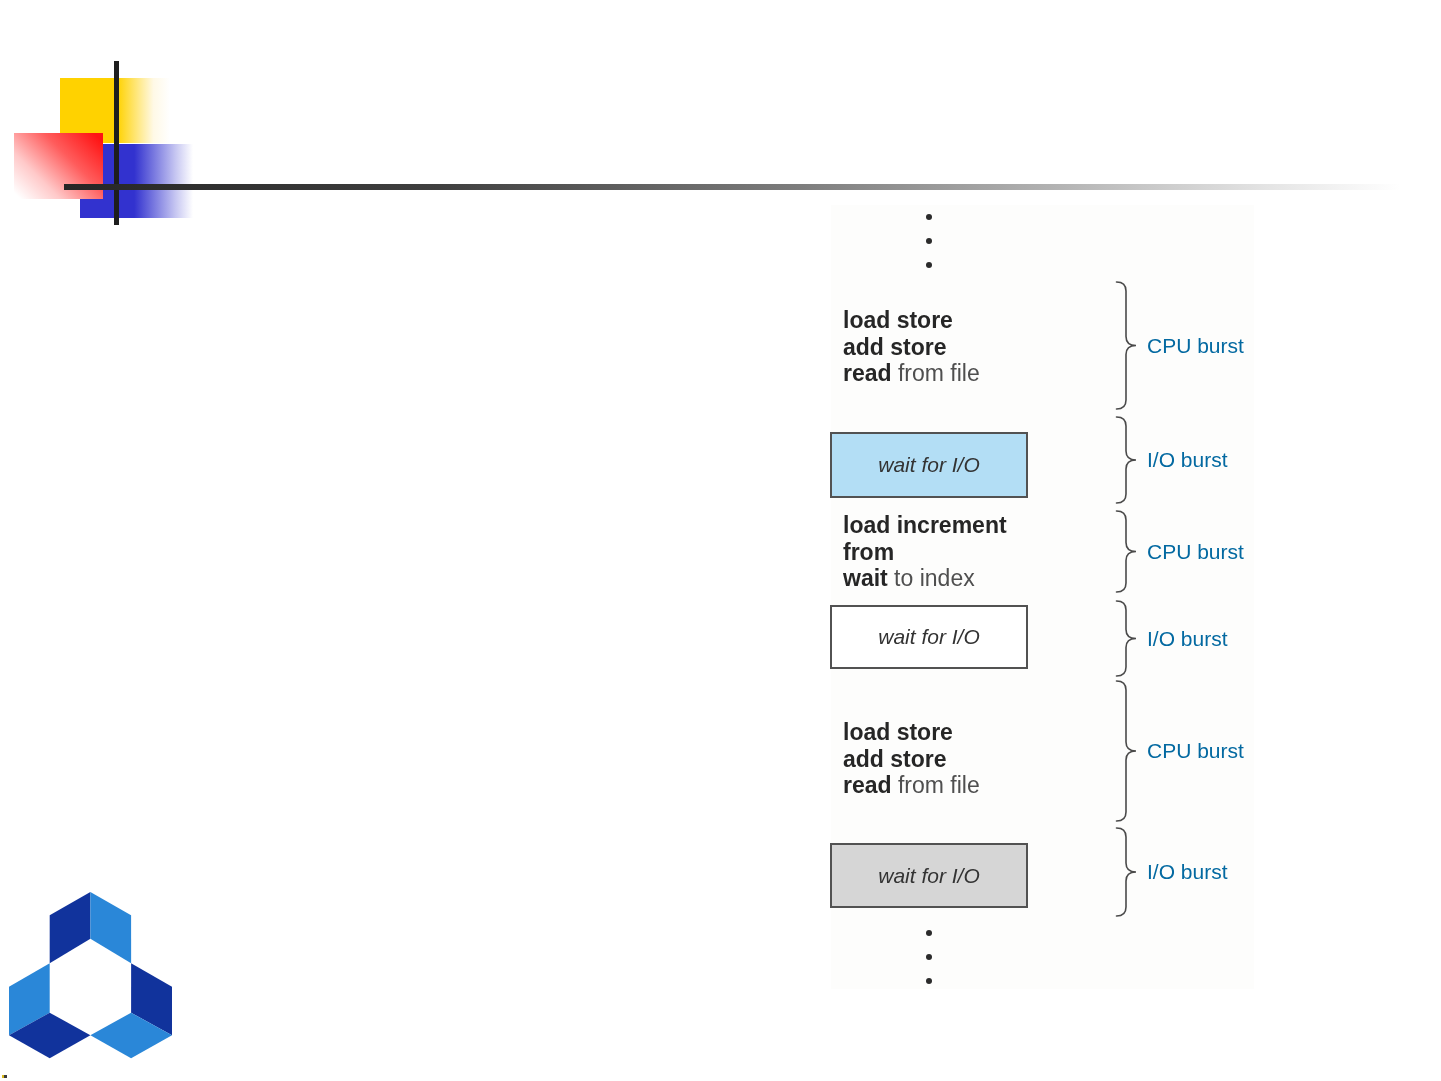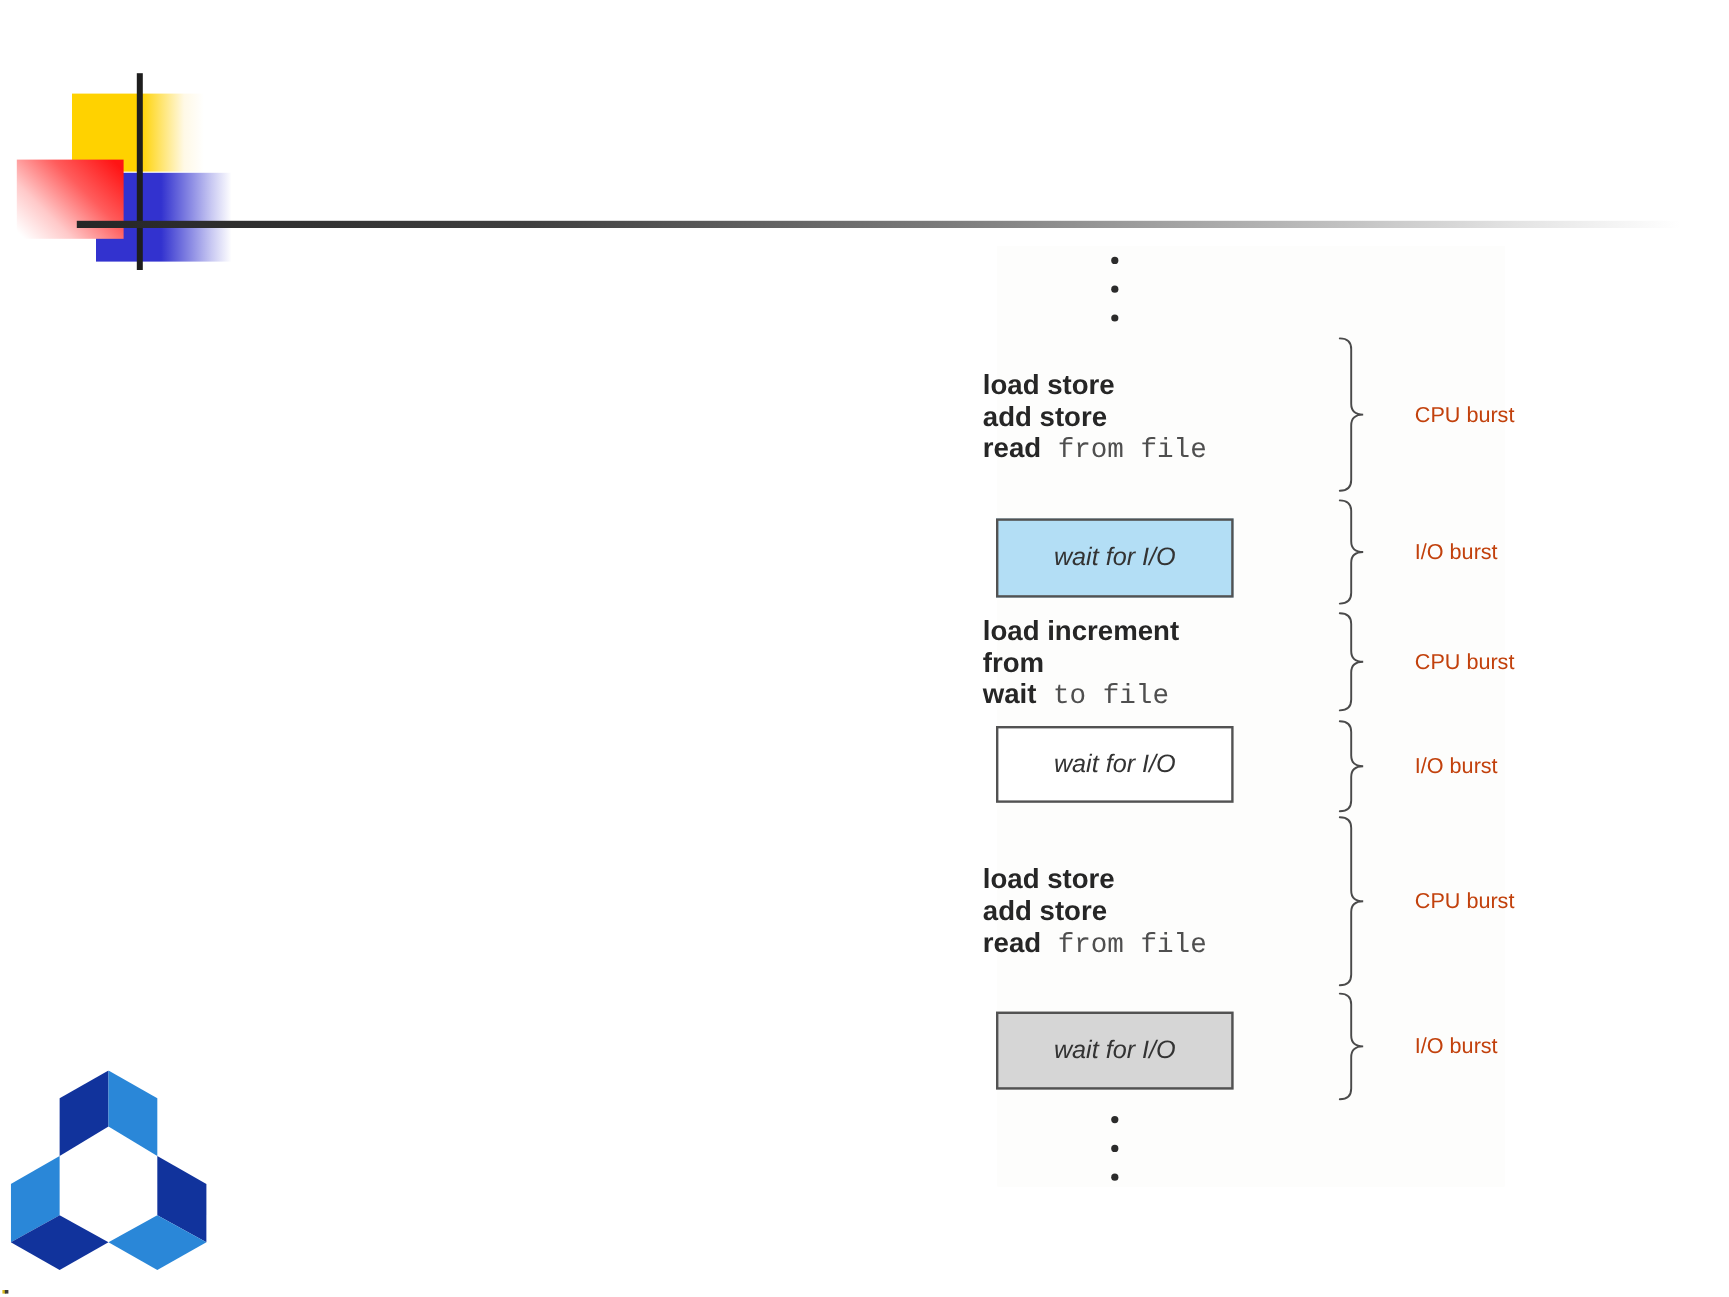--- a/index.html
+++ b/index.html
@@ -19,33 +19,33 @@
   .deco-hline{left:64px;top:184px;width:1336px;height:6px;
     background:linear-gradient(to right,#262626 0%,#3f3f3f 28%,#7d7d7d 55%,#b5b5b5 75%,#e4e4e4 90%,#ffffff 100%);}
   
   .figure-bg{position:absolute;left:831px;top:205px;width:423px;height:784px;background:#fdfdfc;}
   
   .dots{position:absolute;left:925px;width:7px;}
   .dots .dot{width:6px;height:6px;border-radius:50%;background:#2b2b2b;margin:0 auto 18px auto;}
   .dots-top{top:214px;}
   .dots-bottom{top:930px;}
   
-  .code-block{position:absolute;left:819px;font-size:23px;line-height:26.5px;
+  .code-block{position:absolute;left:843px;font-size:23px;line-height:26.5px;
     color:#262626;white-space:nowrap;}
   .code-block b{font-weight:700;color:#262626;}
-  .code-block span.rest{font-weight:400;color:#4f4f4f;font-family:Liberation Mono, monospace;}
+  .code-block span.rest{font-weight:400;color:#4f4f4f;}
   
   .wait-box{position:absolute;left:830px;width:198px;box-sizing:border-box;
     border:2px solid #1d4ed8;display:flex;align-items:center;justify-content:center;
     font-style:italic;font-size:21px;color:#333333;}
   
   .brace-layer{position:absolute;left:0;top:0;width:1441px;height:1081px;pointer-events:none;}
   
   .burst-label{position:absolute;left:1147px;transform:translateY(-50%);
-    font-size:18px;color:#c2410c;white-space:nowrap;margin-left:32px;}
+    font-size:21px;color:#0369a1;white-space:nowrap;}
   
   .logo{position:absolute;left:9px;top:892px;width:164px;height:168px;}
   
   .mark-yellow{position:absolute;left:2px;top:1075px;width:3px;height:3px;background:#d8b91c;}
   .mark-dark{position:absolute;left:4px;top:1075px;width:3px;height:3px;background:#3a3a3a;}
 </style>
 </head>
 <body>
 
 <div class="slide">
@@ -66,21 +66,21 @@
 
   <div id="code-blocks">
       <div class="code-block" style="top: 307px; color: rgb(38, 38, 38);">
         <div><b>load store</b></div>
         <div><b>add store</b></div>
         <div><b>read</b><span class="rest" style="color: rgb(79, 79, 79);"> from file</span></div>
       </div>
       <div class="code-block" style="top: 512px; color: rgb(38, 38, 38);">
         <div><b>load increment</b></div>
         <div><b>from</b></div>
-        <div><b>wait</b><span class="rest" style="color: rgb(79, 79, 79);"> to file</span></div>
+        <div><b>wait</b><span class="rest" style="color: rgb(79, 79, 79);"> to index</span></div>
       </div>
       <div class="code-block" style="top: 719px; color: rgb(38, 38, 38);">
         <div><b>load store</b></div>
         <div><b>add store</b></div>
         <div><b>read</b><span class="rest" style="color: rgb(79, 79, 79);"> from file</span></div>
       </div>
     </div>
   <div id="wait-boxes">
       <div class="wait-box" style="top: 432px; height: 66px; background: rgb(179, 222, 245); border-color: rgb(82, 82, 82);">wait for I/O</div>
       <div class="wait-box" style="top: 605px; height: 64px; background: rgb(255, 255, 255); border-color: rgb(82, 82, 82);">wait for I/O</div>

